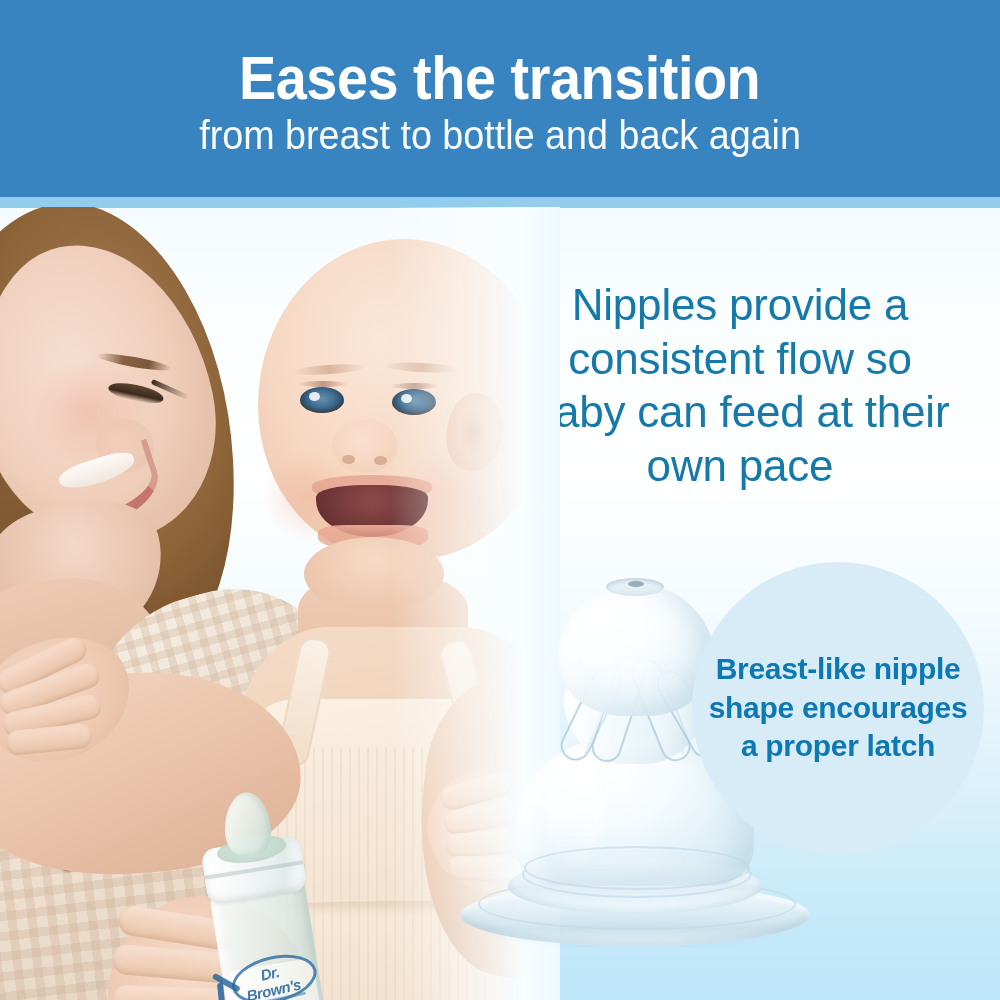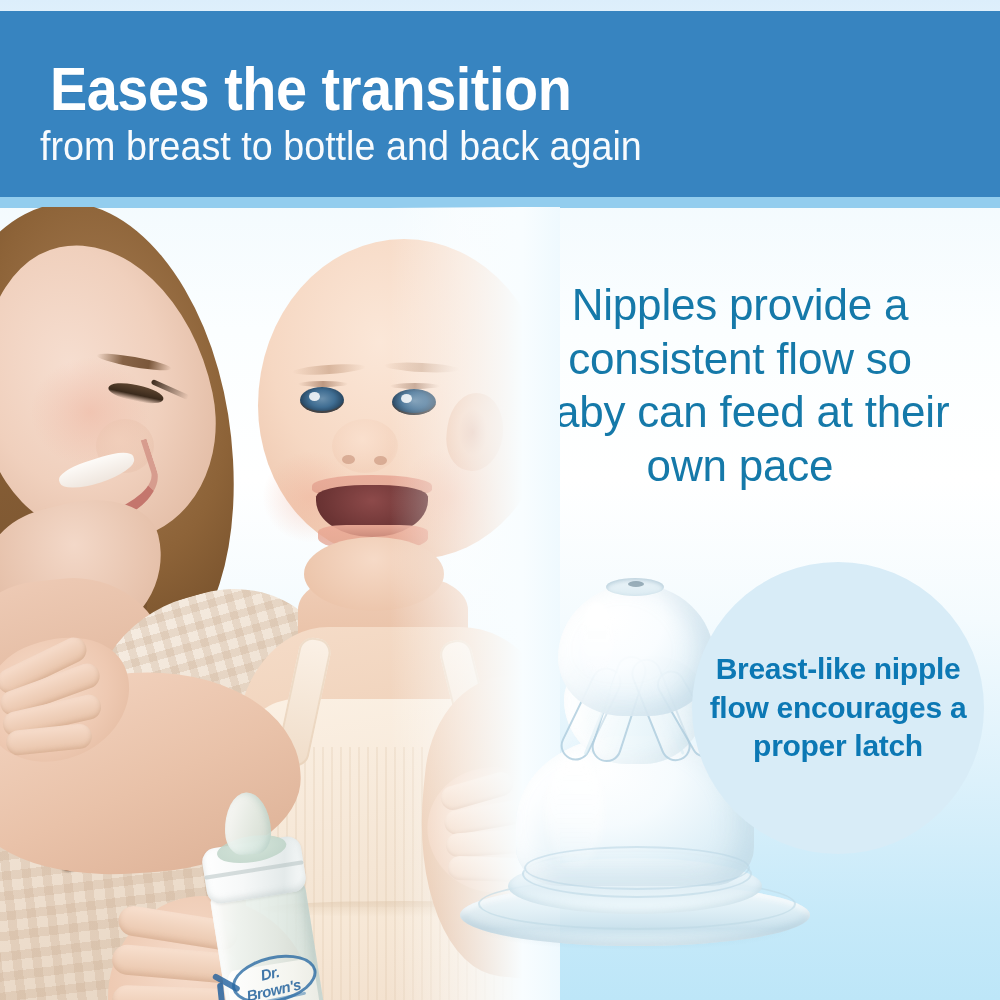--- a/index.html
+++ b/index.html
@@ -8,23 +8,23 @@
     font-family:"Liberation Sans", sans-serif;
     background:#ffffff;
   }
   .poster{
     position:relative;width:1000px;height:1000px;overflow:hidden;
     background:linear-gradient(180deg,#dceefb 0%,#eef8fd 10%,#fbfeff 33%,#ffffff 48%,#f4fbfe 62%,#dcf1fb 78%,#c5e9f9 92%,#bde6f8 100%);
   }
 
   
   .header{
-    position:absolute;left:0;top:11px;width:1000px;height:197px;
+    position:absolute;left:0;top:0;width:1000px;height:197px;
     background:#3784c0;
-    display:flex;flex-direction:column;justify-content:center;
+    display:flex;flex-direction:column;align-items:center;justify-content:center;
     box-sizing:border-box;padding-top:6px;
   }
   .header-rule{
     position:absolute;left:0;top:197px;width:1000px;height:11px;
     background:#93cdee;
   }
   .headline{
     color:#ffffff;
     font-size:62px;line-height:1.02;
     font-weight:bold;
@@ -650,16 +650,16 @@
     <div class="vent v4"></div>
     <div class="vline vl1"></div>
     <div class="vline vl2"></div>
     <div class="prod-bulb"></div>
     <div class="prod-bulb-hl"></div>
     <div class="prod-tip"></div>
     <div class="prod-hole"></div>
   </div>
 
   <div class="callout">
-    <div class="callout-text">Breast-like nipple flow encourages a proper latch</div>
+    <div class="callout-text">Breast-like nipple shape encourages a proper latch</div>
   </div>
 
 </div>
 
 </body></html>

